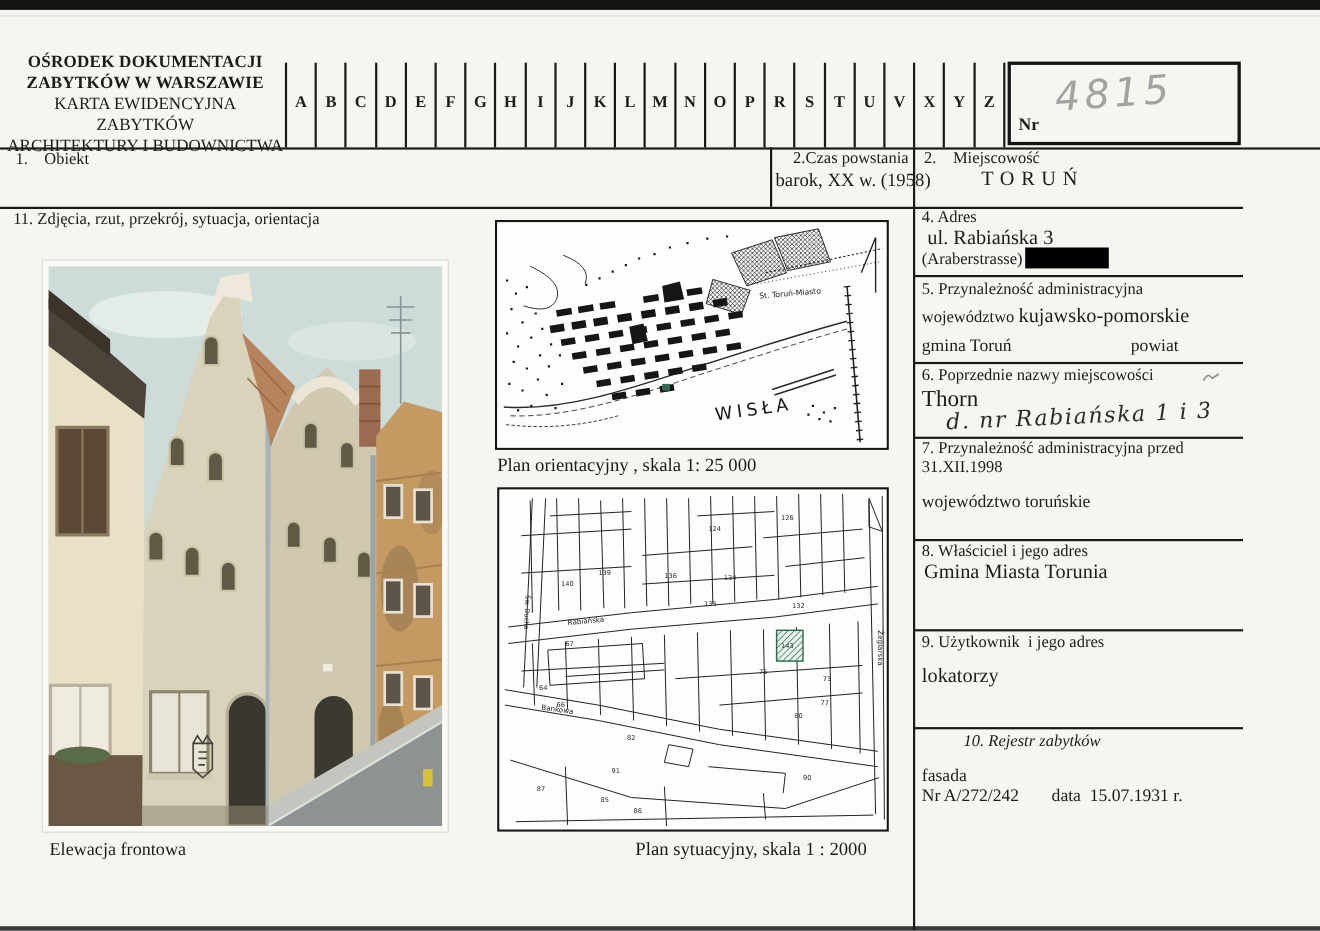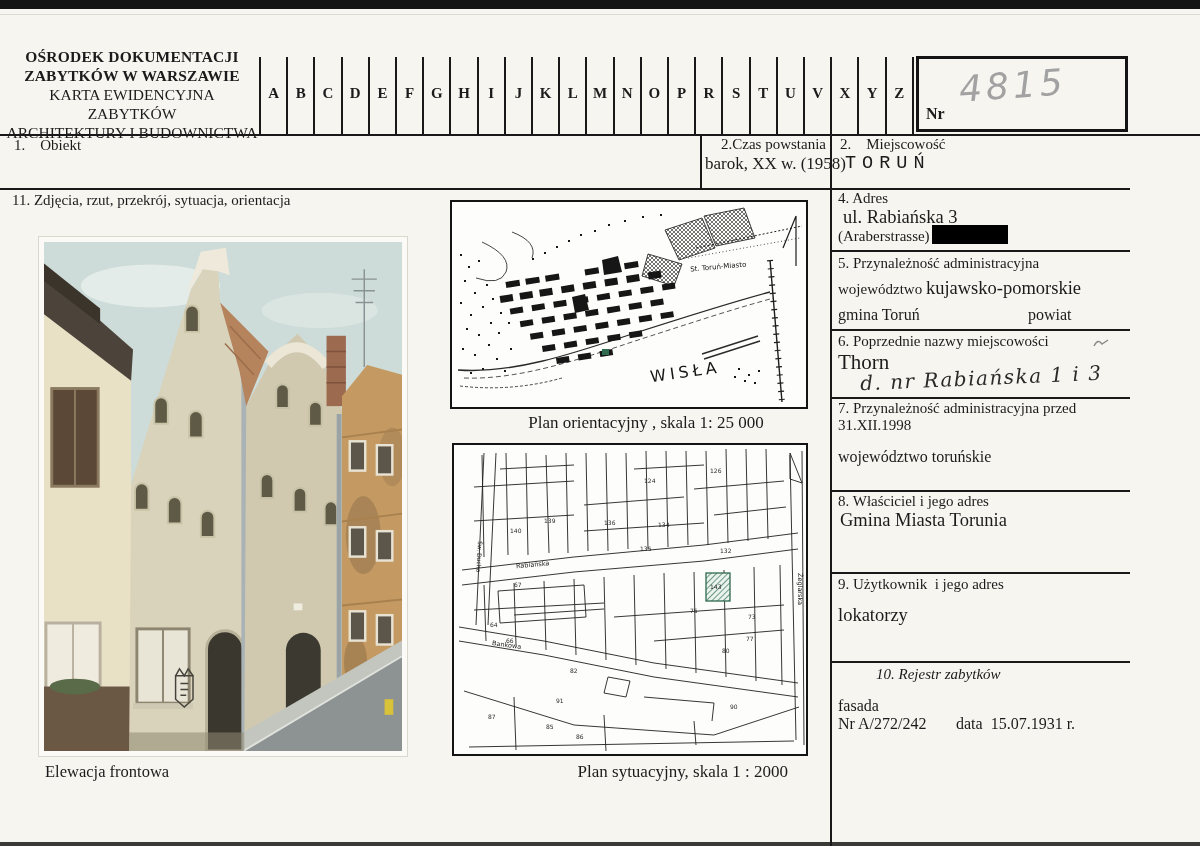--- a/index.html
+++ b/index.html
@@ -82,21 +82,21 @@
   <div class="hline" style="left:0;top:134px;width:1200px;"></div>
 
   <div class="abs lbl" style="left:14px;top:137px;">1.    Obiekt</div>
 
   <div class="vline" style="left:700px;top:134px;height:54px;"></div>
   <div class="abs lbl" style="left:721px;top:136px;">2.Czas powstania</div>
   <div class="abs val17" style="left:705px;top:154px;text-align:center;">barok, XX w. (1958)</div>
 
   <div class="vline" style="left:830px;top:134px;height:712px;"></div>
   <div class="abs lbl" style="left:840px;top:136px;">2.    Miejscowość</div>
-  <div class="abs val18" style="left:845px;top:153px;letter-spacing:6px;font-family:Liberation Mono, monospace;">TORUŃ</div>
+  <div class="abs val18" style="left:892px;top:153px;letter-spacing:6px;">TORUŃ</div>
 
   <div class="hline" style="left:0;top:188px;width:1130px;"></div>
 
   <div class="abs lbl" style="left:12px;top:192px;">11. Zdjęcia, rzut, przekrój, sytuacja, orientacja</div>
 
   <div class="abs photo" style="left:38px;top:236px;width:370px;height:521px;">
     <svg width="100%" height="100%" viewBox="0 0 370 521" preserveAspectRatio="none">
       <rect width="370" height="521" fill="#cddbd9"></rect>
       <ellipse cx="110" cy="45" rx="72" ry="22" fill="#e6eeea" opacity="0.85"></ellipse>
       <ellipse cx="285" cy="70" rx="60" ry="18" fill="#dfe9e5" opacity="0.7"></ellipse>
@@ -220,21 +220,21 @@
       <path d="M30,40 Q60,54 54,70 Q48,84 24,76" stroke="#161616" stroke-width="0.8" fill="none"></path>
       <path d="M60,30 Q86,40 80,56" stroke="#161616" stroke-width="0.8" fill="none"></path>
       <path d="M8,184 Q60,190 110,176" stroke="#161616" stroke-width="0.8" fill="none" stroke-dasharray="3,2"></path>
 
       <rect x="150" y="147" width="7" height="6" fill="#2e6b4f"></rect>
 
       <text x="198" y="178" font-size="16" letter-spacing="4" transform="rotate(-8 215 172)" fill="#161616">WISŁA</text>
       <text x="238" y="68" font-size="7" transform="rotate(-5 255 64)" fill="#161616">St. Toruń-Miasto</text>
     </svg>
   </div>
-  <div class="abs mapcap" style="left:468px;top:413px;width:356px;text-align:center;">Plan orientacyjny , skala  1: 25 000</div>
+  <div class="abs mapcap" style="left:452px;top:413px;width:356px;text-align:left;">Plan orientacyjny , skala  1: 25 000</div>
 
   <div class="abs mapbox" style="left:452px;top:443px;width:356px;height:313px;">
     <svg width="100%" height="100%" viewBox="0 0 352 309" preserveAspectRatio="none">
       <defs>
         <pattern id="gh" width="4" height="4" patternUnits="userSpaceOnUse" patternTransform="rotate(45)">
           <rect width="4" height="4" fill="#eaf3ed"></rect>
           <line x1="0" y1="0" x2="0" y2="4" stroke="#2e6b4f" stroke-width="1.3"></line>
         </pattern>
       </defs>
       <rect width="352" height="309" fill="#fdfdfb"></rect>

